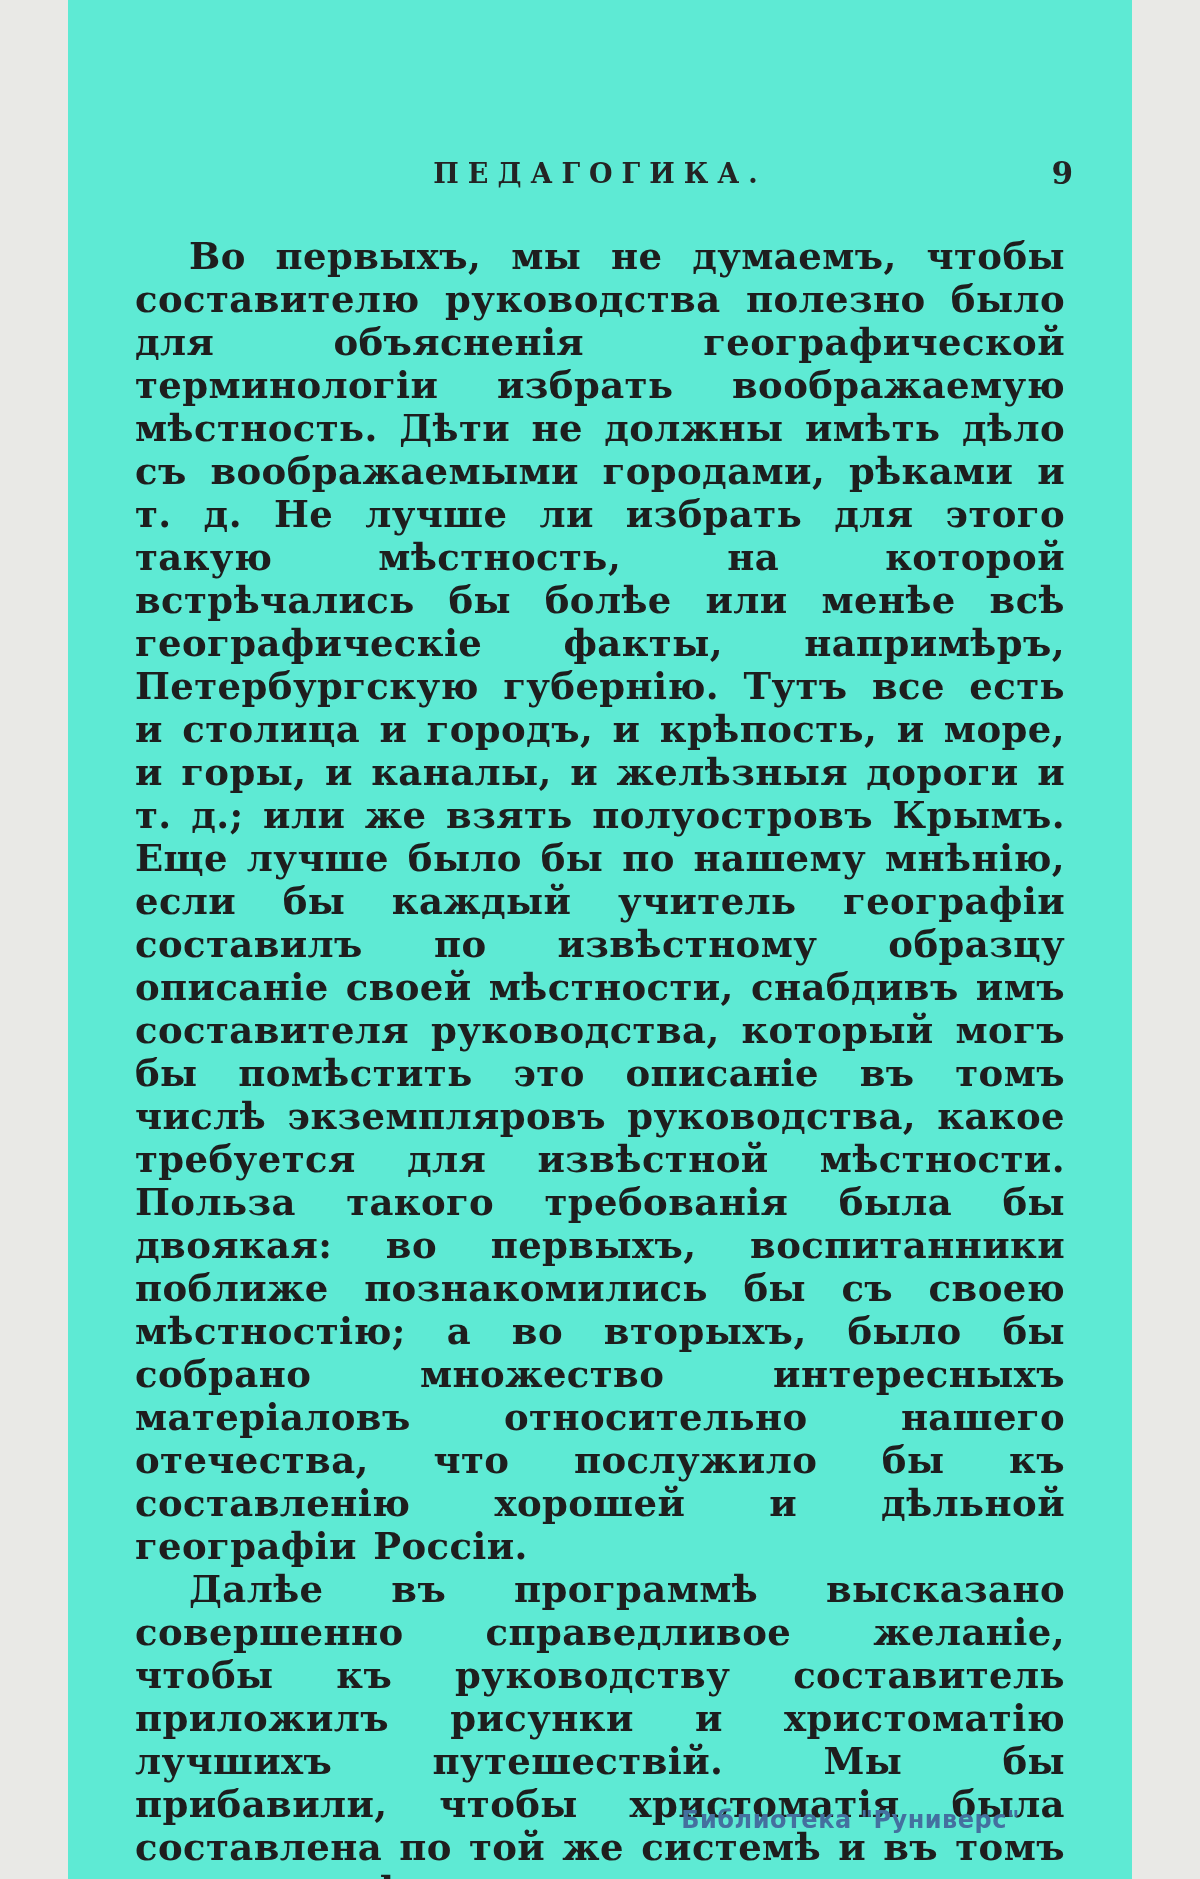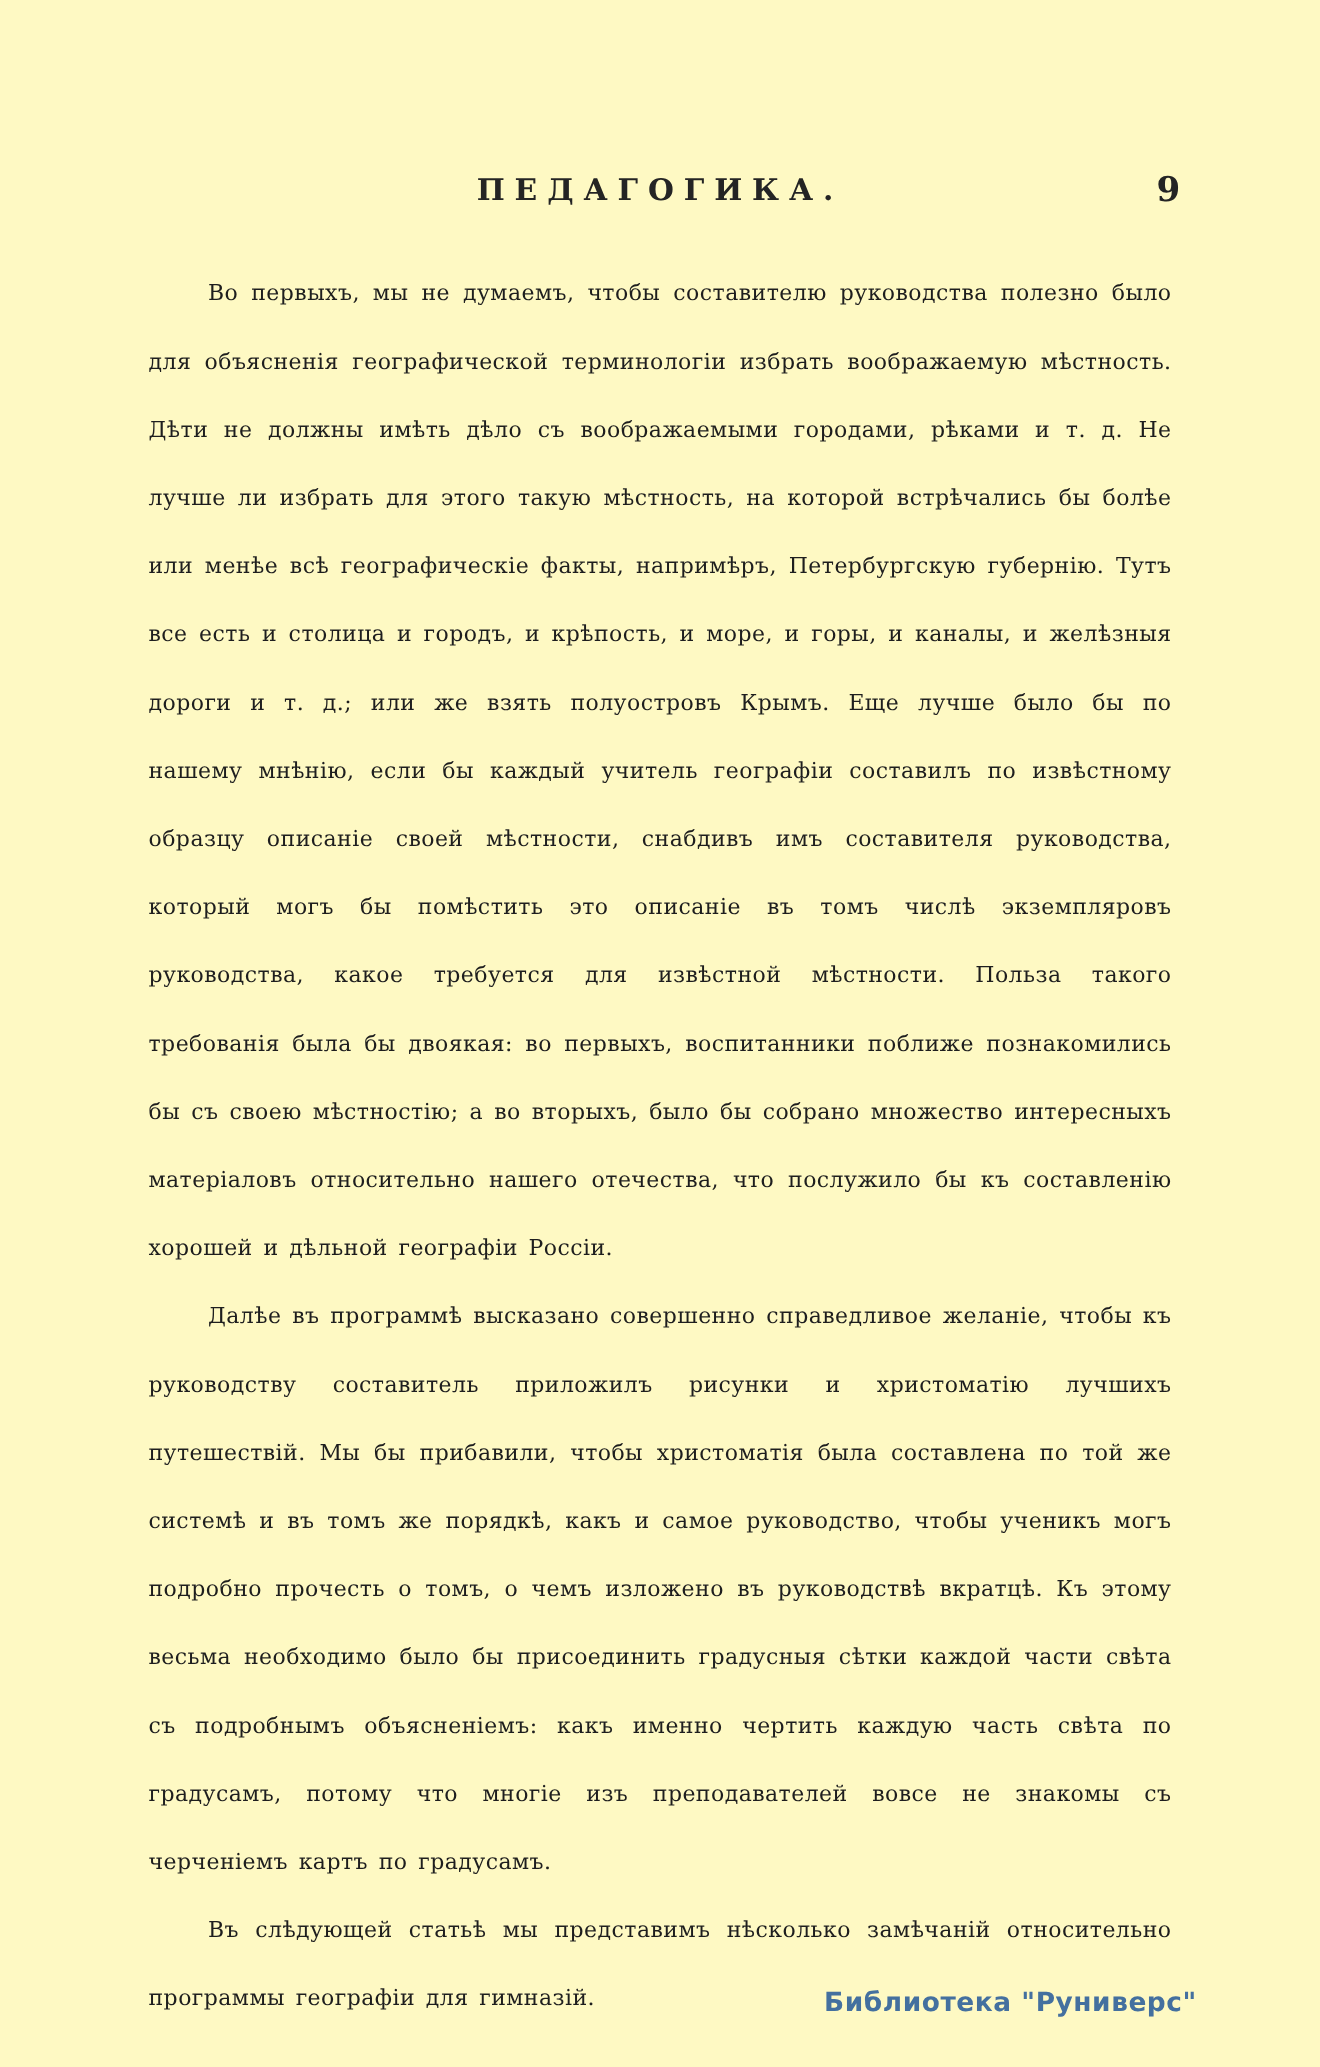--- a/index.html
+++ b/index.html
@@ -3,24 +3,24 @@
 <meta charset="utf-8">
 <style>
   * { margin: 0; padding: 0; box-sizing: border-box; }
 
   html, body {
     background: #e9e9e6;
   }
 
   .page {
     position: relative;
-    width: 1200px;
+    width: 1064px;
     height: 1879px;
     margin: 0 auto;
-    background: #fef9c3;
+    background: #5eead4;
     font-family: "DejaVu Serif", "Liberation Serif", serif;
     color: #1c1c1c;
     overflow: hidden;
   }
 
   .page-header {
     position: relative;
     width: 930px;
     margin: 0 auto;
     padding-top: 158px;
@@ -43,23 +43,23 @@
     letter-spacing: 0;
     color: #242424;
   }
 
   .page-body {
     width: 930px;
     margin: 46px auto 0 auto;
   }
 
   .para {
-    font-size: 20px;
-    line-height: 62px;
-    font-weight: 400;
+    font-size: 37px;
+    line-height: 43px;
+    font-weight: 700;
     text-align: justify;
     text-indent: 54px;
     letter-spacing: 0.4px;
     word-spacing: 3px;
     color: #1e1e1e;
   }
 
   .watermark {
     position: absolute;
     top: 1806px;

